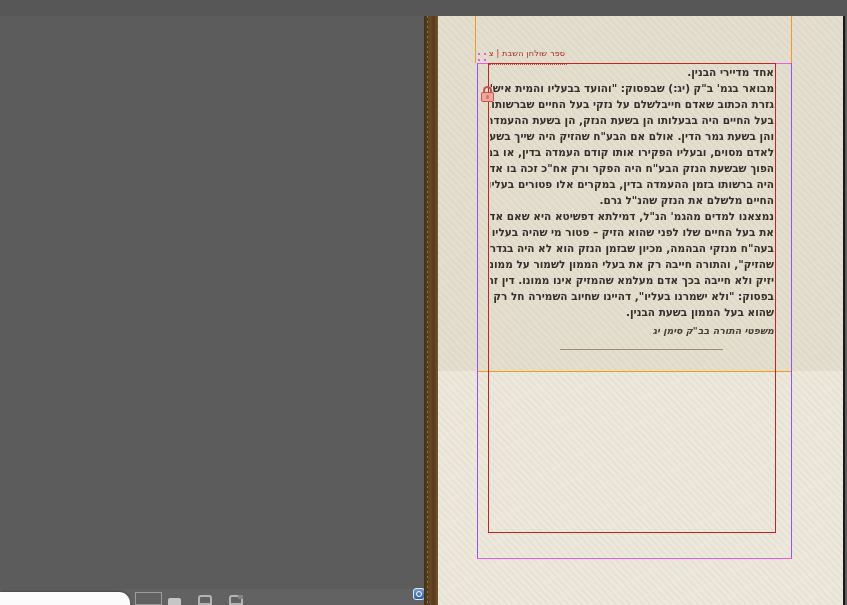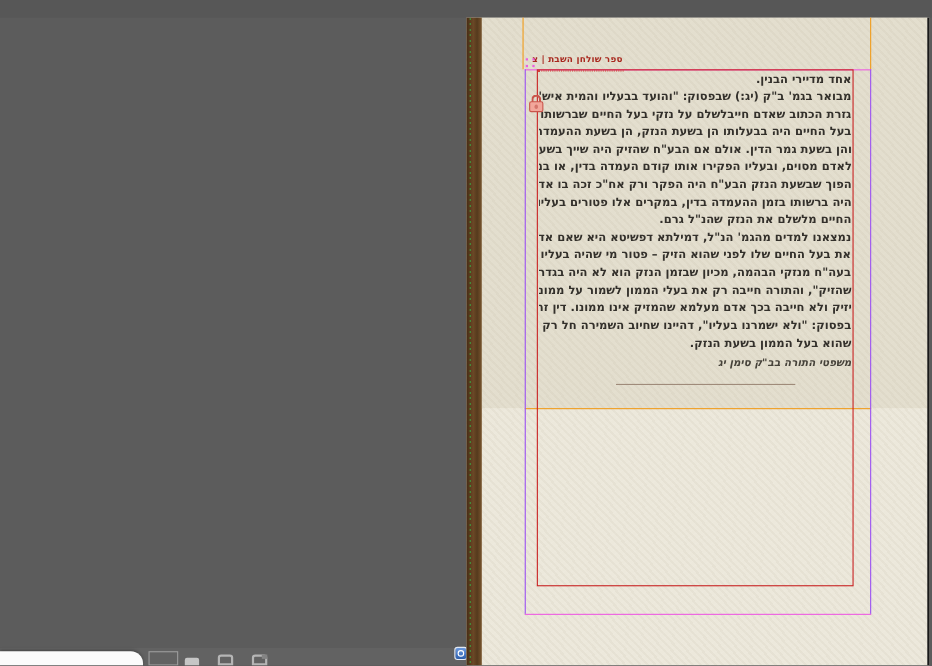--- a/index.html
+++ b/index.html
@@ -35,22 +35,22 @@
   #orange-v-right{left:791px;top:16px;height:47px;background:var(--guide-orange)}
   #orange-h      {left:477px;top:371px;width:315px;background:var(--guide-orange)}
   #magenta-h-top {left:477px;top:63px;width:315px;background:var(--guide-magenta)}
   #magenta-h-bot {left:477px;top:558px;width:315px;background:var(--guide-magenta)}
   #violet-v-left {left:477px;top:63px;height:495px;background:var(--guide-violet)}
   #violet-v-right{left:791px;top:63px;height:495px;background:var(--guide-violet)}
   #text-frame{left:488px;top:63px;width:288px;height:470px;border:1px solid var(--frame-red);background:transparent}
 
   
   #running-head{left:488px;top:49px;width:78px;height:12px;direction:rtl;
-                font-size:8px;font-weight:bold;color:var(--header-red);
-                text-align:left;white-space:nowrap;letter-spacing:.2px}
+                font-size:8px;font-weight:normal;color:var(--header-red);
+                text-align:center;white-space:nowrap;letter-spacing:.2px}
   #running-head-rule{left:489px;top:64px;width:78px;border-bottom:1px dotted #d04038}
   .pink-dot{width:2px;height:2px;background:var(--guide-magenta)}
   .pd1{left:478px;top:53px}.pd2{left:478px;top:59px}.pd3{left:484px;top:53px}.pd4{left:484px;top:59px}
 
   
   #lock{left:480px;top:86px;width:15px;height:17px;z-index:5}
   #lock .shackle{position:absolute;left:3px;top:0;width:9px;height:8px;
                  border:2px solid #c9554b;border-bottom:none;border-radius:5px 5px 0 0}
   #lock .lockbody{position:absolute;left:1px;top:6px;width:13px;height:10px;
                  background:#f2a79b;border:1px solid #c9554b;border-radius:2px}
@@ -146,17 +146,17 @@
     <div class="line">את בעל החיים שלו לפני שהוא הזיק – פטור מי שהיה בעליו של</div>
 
     <div class="line">בעה"ח מנזקי הבהמה, מכיון שבזמן הנזק הוא לא היה בגדר "ממונו</div>
 
     <div class="line">שהזיק", והתורה חייבה רק את בעלי הממון לשמור על ממונם שלא</div>
 
     <div class="line">יזיק ולא חייבה בכך אדם מעלמא שהמזיק אינו ממונו. דין זה מדויק</div>
 
     <div class="line">בפסוק: "ולא ישמרנו בעליו", דהיינו שחיוב השמירה חל רק על מי</div>
 
-    <div class="line line-end">שהוא בעל הממון בשעת הנזק.</div>
+    <div class="line line-end">שהוא בעל הממון בשעת הבנין.</div>
 
     <div class="line line-cite">משפטי התורה בב"ק סימן יג</div>
   </div>
 <div class="abs" id="divider"></div>
 
 </body></html>

